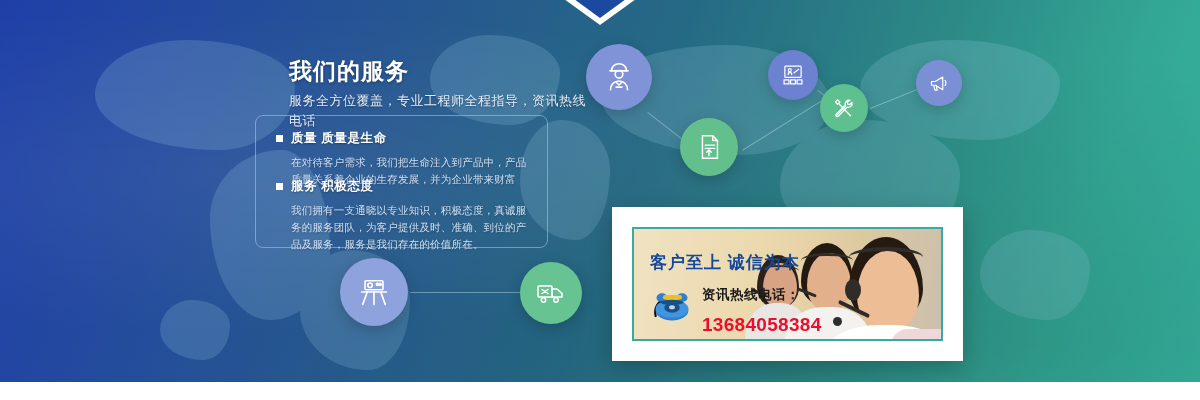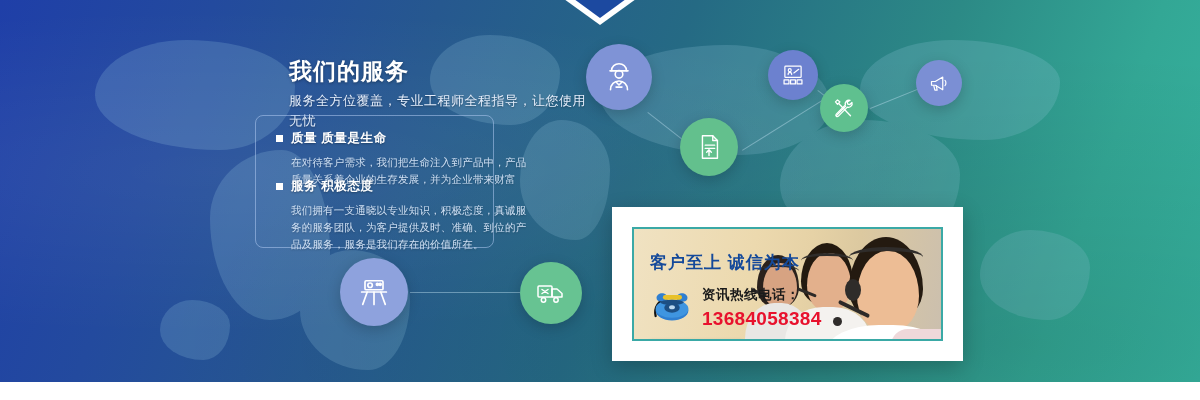--- a/index.html
+++ b/index.html
@@ -38,21 +38,21 @@
   }
 
   
   .copy{position:absolute;left:256px;top:58px;width:300px;margin-left:33px;}
   .title{color:#ffffff;font-size:23px;font-weight:bold;letter-spacing:1px;line-height:26px;
          text-shadow:0 1px 3px rgba(0,0,0,.35);}
   .subtitle{color:#e4edfb;font-size:13px;line-height:20px;margin-top:7px;letter-spacing:.5px;
             text-shadow:0 1px 2px rgba(0,0,0,.35);}
 
   .panel{
-    position:absolute;left:255px;top:115px;width:239px;height:133px;
+    position:absolute;left:255px;top:115px;width:293px;height:133px;
     border:1px solid rgba(175,200,240,.55);border-radius:8px;box-sizing:border-box;
   }
   .block{position:absolute;left:20px;}
   .block.b1{top:14px;}
   .block.b2{top:62px;}
   .bhead{display:flex;align-items:center;gap:8px;color:#ffffff;font-size:12.5px;font-weight:bold;
          letter-spacing:.6px;text-shadow:0 1px 2px rgba(0,0,0,.3);}
   .sq{width:7px;height:7px;background:#ffffff;display:inline-block;}
   .btext{margin-top:7px;margin-left:15px;color:#cfe0f4;font-size:10.5px;line-height:17px;width:245px;
          letter-spacing:.2px;text-shadow:0 1px 2px rgba(0,0,0,.25);}
@@ -83,21 +83,21 @@
   .ops .hair{position:absolute;border-radius:50% 50% 40% 40%/62% 62% 38% 38%;}
   .ops .body{position:absolute;border-radius:44% 44% 0 0;}
   .ops .mic{position:absolute;background:#2d2a28;border-radius:2px;}
   .ops .band2{position:absolute;background:#2f2c2a;border-radius:50%;}
 
   .promo-txt{position:absolute;left:16px;top:22px;z-index:4;}
   .p-head{color:#14499a;font-size:17px;font-weight:bold;letter-spacing:1px;}
   .p-row{display:flex;align-items:flex-start;margin-top:12px;}
   .p-lines{margin-left:8px;}
   .p-sub{color:#1b1b1b;font-size:13.5px;font-weight:bold;letter-spacing:.5px;font-family:Liberation Mono, monospace;}
-  .p-num{color:#e8112d;font-size:19px;font-weight:bold;letter-spacing:.3px;margin-top:4px;
+  .p-num{color:#e8112d;font-size:19px;font-weight:bold;letter-spacing:.3px;margin-top:10px;
          font-family:"Liberation Sans","DejaVu Sans",sans-serif;}
   .p-btn{
     margin-top:9px;display:inline-block;background:#1d55ae;color:#ffffff;
     font-size:13px;font-weight:bold;letter-spacing:1px;padding:6px 18px;border:0;cursor:pointer;
     box-shadow:0 2px 4px rgba(0,0,0,.2);
   }
 </style>
 </head>
 <body>
 
@@ -206,21 +206,21 @@
           <path d="M17 12h5l5 4.5V20h-10z"></path>
           <circle cx="8.5" cy="23" r="2.2"></circle>
           <circle cx="21" cy="23" r="2.2"></circle>
           <path d="M7 12.5l6 4M13 12.5l-6 4"></path>
         </svg>
       </span>
     </div>
 
     <div class="copy">
       <div class="title">我们的服务</div>
-      <div class="subtitle">服务全方位覆盖，专业工程师全程指导，让您使用无忧</div>
+      <div class="subtitle">服务全方位覆盖，专业工程师全程指导，资讯热线电话</div>
     </div>
 
     <div class="panel">
       <div class="block b1">
         <div class="bhead">
           <i class="sq"></i>
           <span>质量  质量是生命</span>
         </div>
         <div class="btext">在对待客户需求，我们把生命注入到产品中，产品质量关系着企业的生存发展，并为企业带来财富</div>
       </div>

